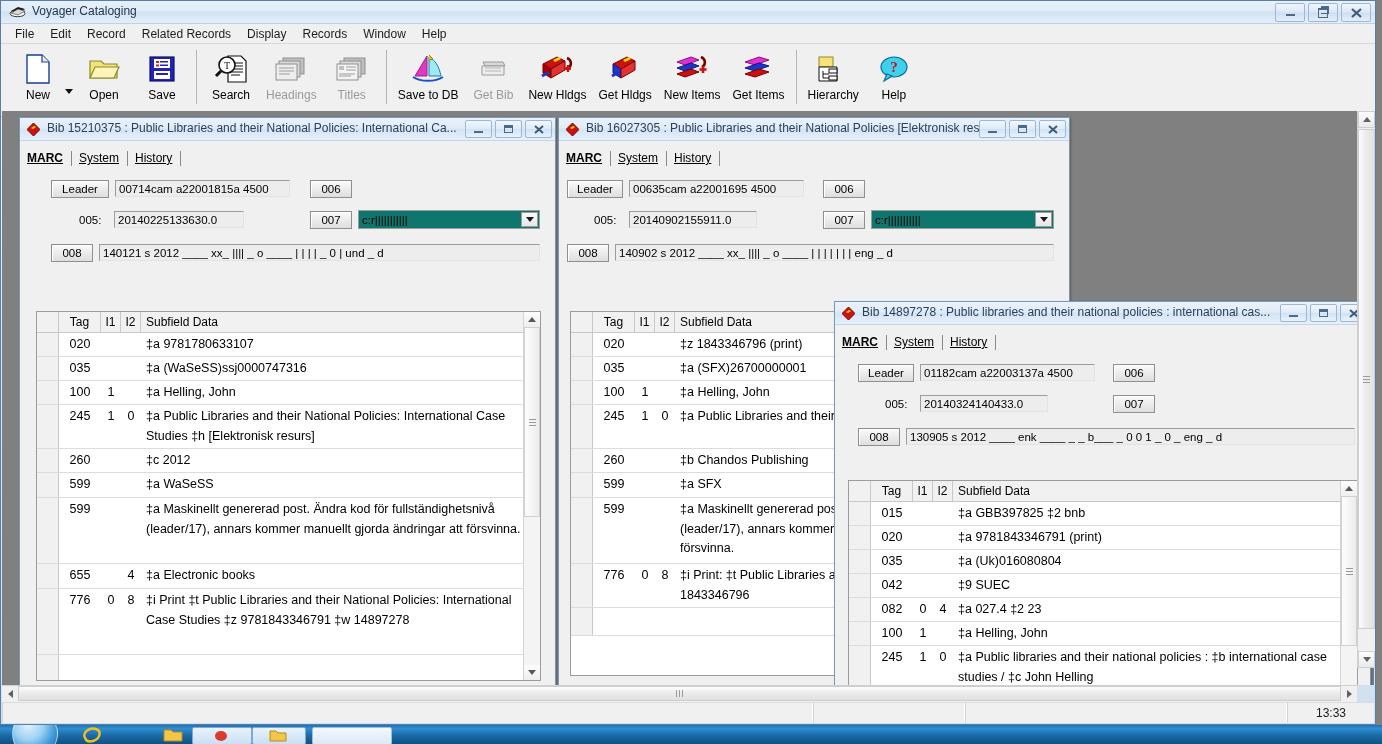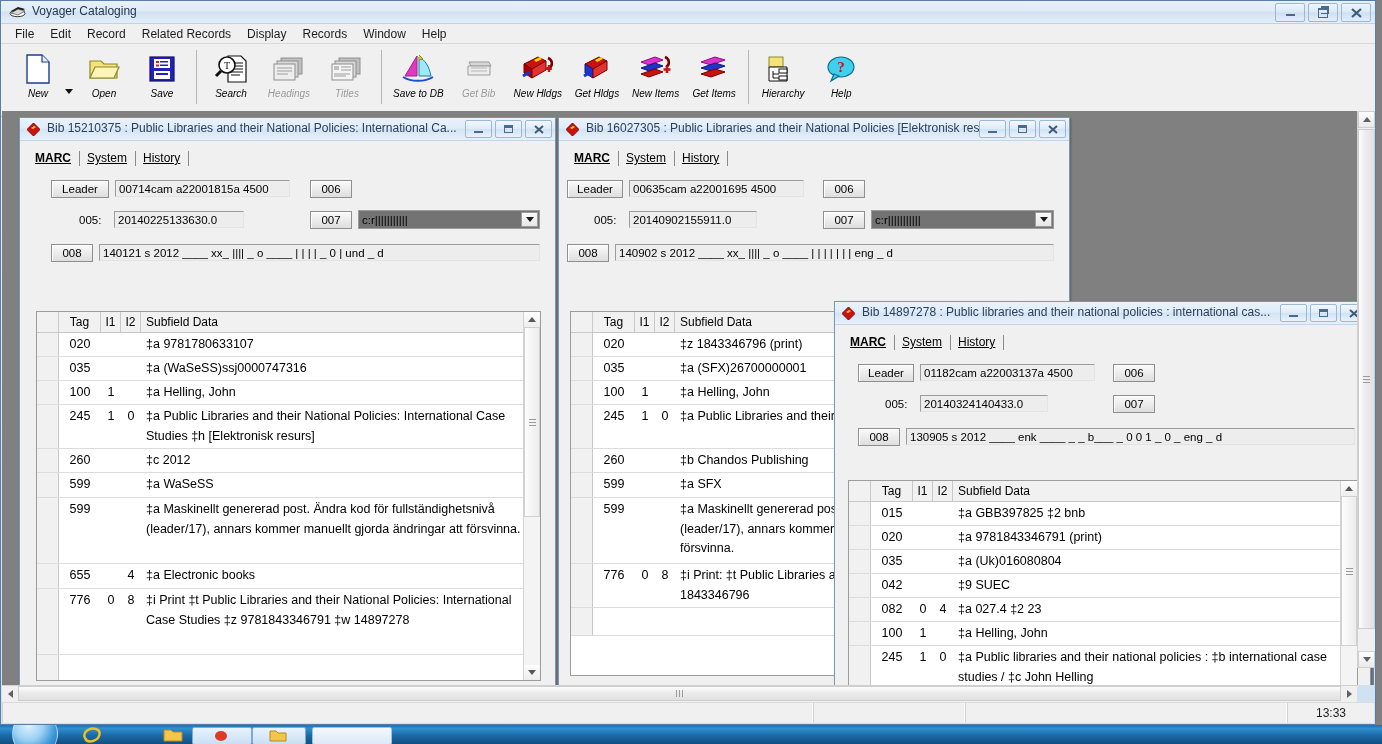--- a/index.html
+++ b/index.html
@@ -53,21 +53,21 @@
   
   .toolbar{
     height:68px;background:#f0f0f0;border-bottom:1px solid #b9b9b9;
     display:flex;align-items:flex-start;padding:4px 0 0 8px;position:relative;
   }
   .tbtn{
     width:auto;min-width:46px;height:60px;display:flex;flex-direction:column;
     align-items:center;justify-content:flex-start;padding:3px 6px 0 6px;cursor:default;
   }
   .tbtn .ic{height:36px;display:flex;align-items:center;justify-content:center;}
-  .tbtn .lb{font-size:10px;color:#000;margin-top:1px;white-space:nowrap;font-style:italic;}
+  .tbtn .lb{font-size:12px;color:#000;margin-top:1px;white-space:nowrap;}
   .tbtn.disabled .lb{color:#9a9a9a;}
   .tsep{width:1px;height:54px;background:#b5b5b5;margin:2px 5px 0 5px;}
   .dropcaret{
     width:0;height:0;border-left:4px solid transparent;border-right:4px solid transparent;
     border-top:5px solid #111;align-self:center;margin-top:18px;margin-left:-2px;margin-right:2px;
   }
 
   
   .mdi{
     position:absolute;left:1px;top:110px;right:1px;bottom:39px;
@@ -140,21 +140,21 @@
   .cbtns{position:absolute;right:3px;top:2px;display:flex;gap:3px;}
   .cbtn{
     width:25px;height:16px;border:1px solid #9bb8d4;border-radius:2px;
     background:linear-gradient(to bottom,#f1f7fd 0%,#e0ebf8 48%,#d2e2f2 52%,#e8f2fd 100%);
     display:flex;align-items:center;justify-content:center;color:#3d5a78;font-size:10px;
   }
   .cbtn .minbar{width:9px;height:2px;background:#4a6a8c;margin-top:5px;}
   .cbtn .maxsq{width:9px;height:8px;border:1px solid #4a6a8c;border-top-width:3px;box-sizing:border-box;}
 
   
-  .tabrow{height:22px;position:relative;padding-left:8px;padding-top:4px;display:flex;align-items:flex-end;}
+  .tabrow{height:22px;position:relative;padding-top:4px;display:flex;align-items:flex-end;}
   .tab{
     font-size:12px;color:#000;padding:1px 9px 2px 7px;position:relative;
   }
   .tab:after{content:"";position:absolute;right:0;top:1px;bottom:1px;width:1px;background:#8a8a8a;}
   .tab.active{font-weight:700;}
   .tab u{text-decoration:underline;}
 
   
   .ffpanel{position:relative;}
   .lbl-btn{
@@ -163,21 +163,21 @@
     background:linear-gradient(to bottom,#fafafa,#ececec 50%,#dedede);
     box-shadow:inset 1px 1px 0 #fff;
     font-size:11.5px;color:#000;box-sizing:border-box;
   }
   .fld{
     height:17px;border:1px solid #9c9c9c;border-right-color:#e3e3e3;border-bottom-color:#e3e3e3;
     background:#ededed;font-size:11.5px;color:#000;box-sizing:border-box;
     padding:1px 3px;white-space:nowrap;overflow:hidden;display:flex;align-items:center;
   }
   .combo{
-    height:19px;border:1px solid #9c9c9c;background:#737373;box-sizing:border-box;
+    height:19px;border:1px solid #9c9c9c;background:#0f766e;box-sizing:border-box;
     display:flex;align-items:center;position:relative;padding-left:3px;font-size:11.5px;
   }
   .combo .arrowbox{
     position:absolute;right:1px;top:1px;bottom:1px;width:17px;
     background:linear-gradient(to bottom,#fafafa,#e6e6e6);border:1px solid #9c9c9c;
     display:flex;align-items:center;justify-content:center;box-sizing:border-box;
   }
   .combo .arrowbox i{width:0;height:0;border-left:4px solid transparent;border-right:4px solid transparent;border-top:5px solid #1a1a1a;}
   .lab{font-size:11.5px;color:#000;}
 

